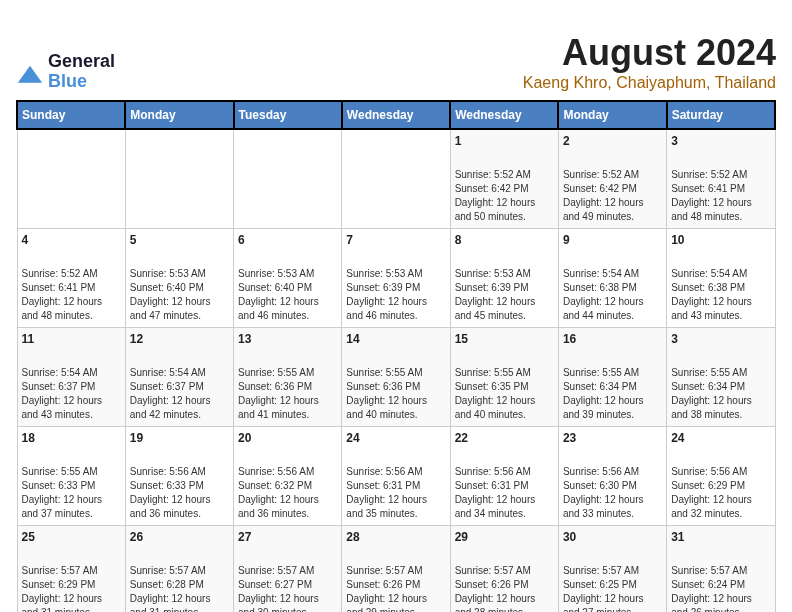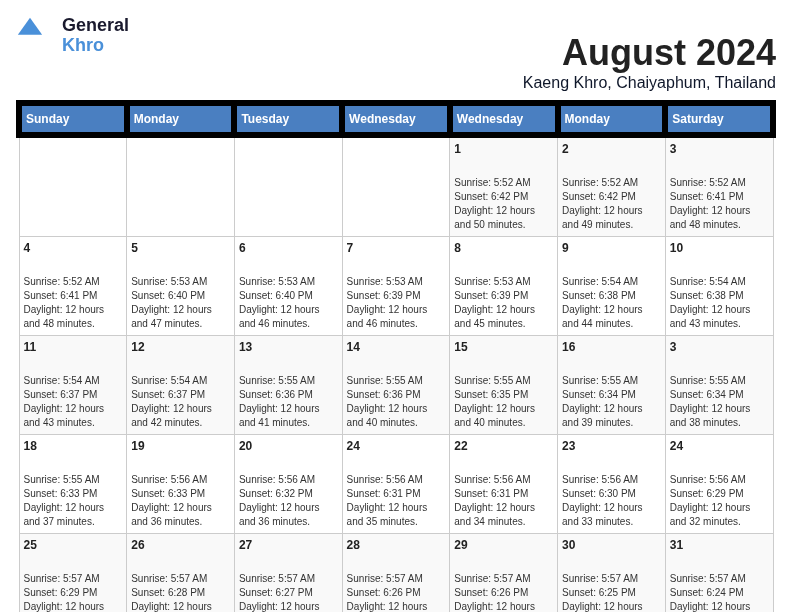--- a/index.html
+++ b/index.html
@@ -11,22 +11,23 @@
       padding: 16px;
     }
     .header {
       display: flex;
       justify-content: space-between;
       align-items: flex-start;
       margin-bottom: 8px;
     }
     .logo {
       display: flex;
-      align-items: flex-start;
-      gap: 18px;
+      align-items: flex-end;
+      gap: 4px;
+      margin-top: 36px;
     }
     .logo-text {
       font-size: 18px;
       font-weight: bold;
       color: #1a1a2e;
       line-height: 1.1;
     }
     .logo-icon {
       width: 28px;
       height: 28px;
@@ -35,35 +36,35 @@
       text-align: right;
       margin-top: 16px;
     }
     .main-title {
       font-size: 36px;
       font-weight: bold;
       color: #222;
     }
     .subtitle {
       font-size: 16px;
-      color: #0f172a;
+      color: #a16207;
     }
     table {
       width: 100%;
       border-collapse: collapse;
       font-size: 11px;
     }
     thead th {
       background-color: #4a7fc1;
       color: #fff;
       padding: 6px 4px;
       text-align: left;
       font-size: 12px;
       font-weight: bold;
-      border: 6px solid #000000;
+      border: 2px solid #000000;
     }
     tbody td {
       border: 1px solid #ccc;
       padding: 4px;
       vertical-align: top;
       width: calc(100% / 7);
       height: 80px;
       background: #fff;
     }
     tbody tr:nth-child(odd) td {
@@ -89,21 +90,21 @@
 </head>
 <body>
 
 <div class="header">
   <div class="logo">
     <svg class="logo-icon" viewBox="0 0 30 30">
       <polygon points="15,2 28,20 2,20" fill="#4a90d9"></polygon>
     </svg>
     <div class="logo-text">
       <div>General</div>
-      <div style="color:#4a90d9;">Khro</div>
+      <div style="color:#4a90d9;">Blue</div>
     </div>
   </div>
   <div class="title-section">
     <div class="main-title">August 2024</div>
     <div class="subtitle">Kaeng Khro, Chaiyaphum, Thailand</div>
   </div>
 </div>
 
 <table>
   <thead>

